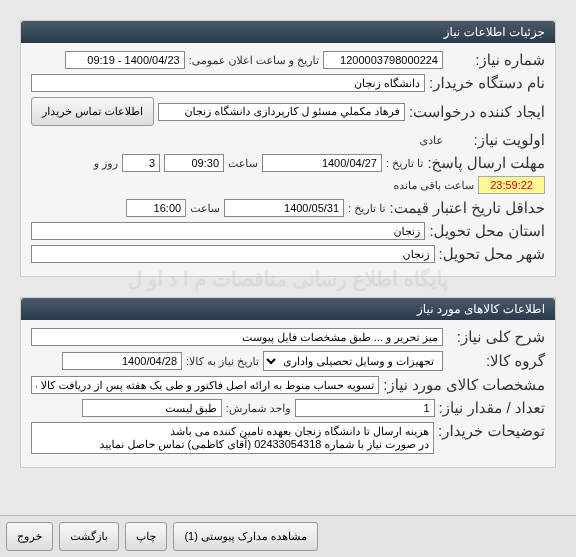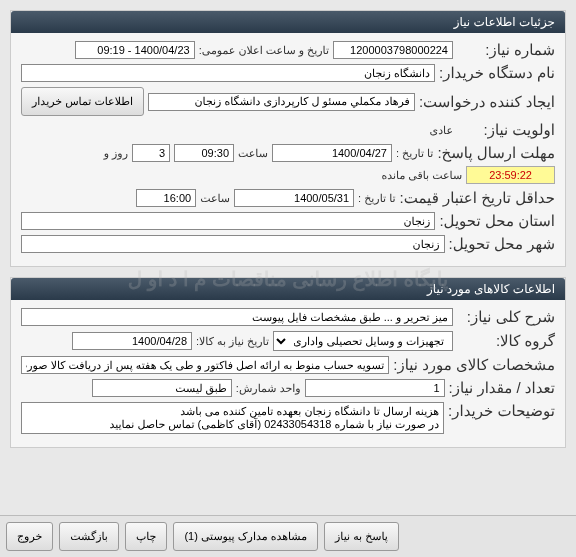--- a/index.html
+++ b/index.html
@@ -27,21 +27,21 @@
 .section-header {
   background: linear-gradient(to bottom, #4a5a6a, #2a3a4a);
   color: #fff;
   padding: 4px 10px;
   font-size: 12px;
   border-radius: 3px 3px 0 0;
 }
 .panel {
   background: #f5f5f5;
   border: 1px solid #ccc;
-  margin: 10px;
+  margin: 20px;
 }
 .panel-body {
   padding: 8px 10px;
 }
 .row {
   display: flex;
   align-items: center;
   margin-bottom: 5px;
   gap: 4px;
   flex-wrap: wrap;
@@ -83,21 +83,21 @@
   border: 1px solid #999;
   border-radius: 3px;
   padding: 7px 10px;
   font-family: inherit;
   font-size: 11px;
   cursor: pointer;
 }
 .countdown-box {
   background: #fffa96;
   border: 1px solid #aaa;
-  padding: 2px 22px;
+  padding: 2px 11px;
   color: #c00;
   font-size: 11px;
 }
 .footer {
   display: flex;
   gap: 6px;
   padding: 6px;
   justify-content: flex-end;
   border-top: 1px solid #bbb;
   background: #e4e4e4;
@@ -206,18 +206,17 @@
     <div class="row" style="align-items:flex-start">
       <span class="label">توضیحات خریدار:</span>
       <textarea class="textarea" style="flex: 1 1 0%;">هزینه ارسال تا دانشگاه زنجان بعهده تامین کننده می باشد
 در صورت نیاز با شماره 02433054318 (آقای کاظمی) تماس حاصل نمایید</textarea>
     </div>
 
   </div>
 </div>
 
 <div class="footer">
-  <button class="btn">پاسخ به نیاز</button>
   <button class="btn">مشاهده مدارک پیوستی (1)</button>
   <button class="btn">چاپ</button>
   <button class="btn">بازگشت</button>
   <button class="btn">خروج</button>
 </div>
 
 </body></html>

